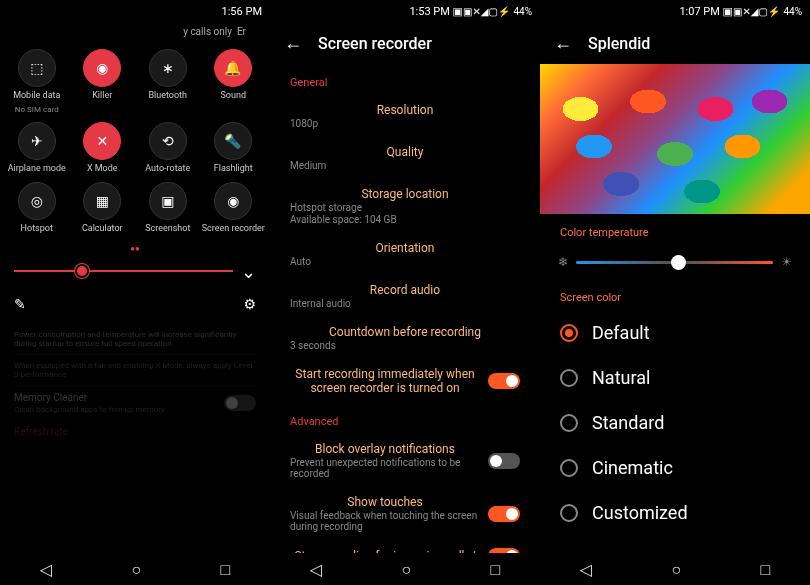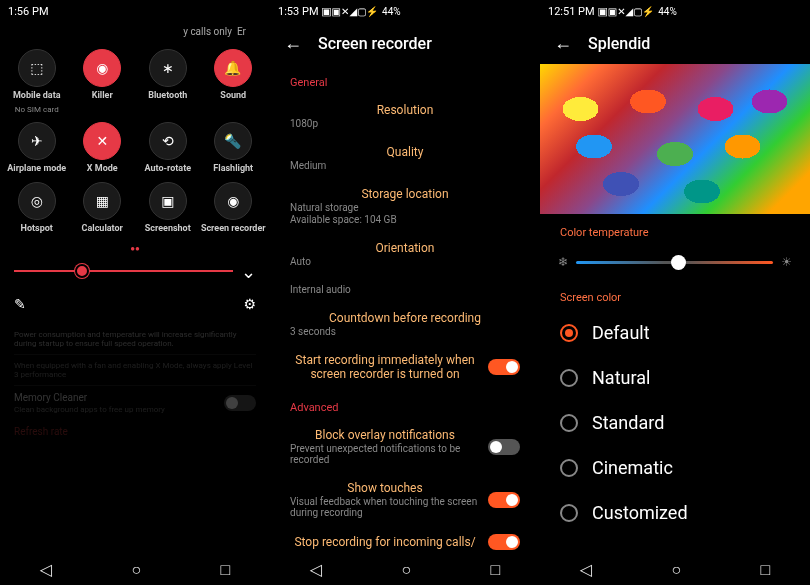--- a/index.html
+++ b/index.html
@@ -1,27 +1,27 @@
 <!DOCTYPE html>
 <html><head>
 <meta charset="utf-8">
 <style>
 * { margin: 0; padding: 0; box-sizing: border-box; font-family: -apple-system, Roboto, sans-serif; }
 body { background: #000; width: 810px; height: 585px; overflow: hidden; display: flex; }
 .panel { width: 270px; height: 585px; background: #000; position: relative; overflow: hidden; }
-.statusbar { display: flex; justify-content: flex-start; align-items: center; height: 22px; padding: 0 8px; font-size: 11px; color: #fff; }
+.statusbar { display: flex; justify-content: flex-end; align-items: center; height: 22px; padding: 0 8px; font-size: 11px; color: #fff; }
 .status-right { display: flex; gap: 3px; align-items: center; font-size: 10px; }
 
 
 .qs-header { display: flex; justify-content: flex-end; padding: 4px 24px; font-size: 10px; color: #aaa; }
 .qs-grid { display: grid; grid-template-columns: repeat(4, 1fr); gap: 8px 0; padding: 8px 4px; }
 .qs-tile { display: flex; flex-direction: column; align-items: center; gap: 4px; }
 .qs-circle { width: 38px; height: 38px; border-radius: 50%; background: #1a1a1a; display: flex; align-items: center; justify-content: center; border: 1px solid #333; }
 .qs-circle.active { background: #e63946; border-color: #e63946; }
-.qs-label { font-size: 9px; color: #ccc; text-align: center; line-height: 1.1; font-weight: bold; }
+.qs-label { font-size: 9px; color: #ccc; text-align: center; line-height: 1.1; }
 .qs-sublabel { font-size: 8px; color: #888; }
 .qs-dots { text-align: center; color: #e63946; font-size: 8px; padding: 2px 0; }
 .qs-slider-row { display: flex; align-items: center; padding: 6px 14px; gap: 8px; }
 .qs-slider { flex: 1; height: 2px; background: #e63946; position: relative; }
 .qs-slider-thumb { position: absolute; left: 28%; top: -6px; width: 14px; height: 14px; border-radius: 50%; background: #e63946; border: 2px solid #000; box-shadow: 0 0 0 1px #e63946; }
 .qs-chevron { color: #fff; font-size: 18px; }
 .qs-bottom { display: flex; justify-content: space-between; padding: 8px 14px; }
 .qs-icon-btn { color: #fff; font-size: 14px; }
 .qs-dimmed { padding: 10px 14px; opacity: 0.25; font-size: 9px; color: #aaa; }
 .qs-dim-item { padding: 6px 0; border-top: 1px solid #222; }
@@ -205,28 +205,29 @@
   <div class="setting-item">
     <div class="setting-title">Resolution</div>
     <div class="setting-sub">1080p</div>
   </div>
   <div class="setting-item">
     <div class="setting-title">Quality</div>
     <div class="setting-sub">Medium</div>
   </div>
   <div class="setting-item">
     <div class="setting-title">Storage location</div>
-    <div class="setting-sub">Natural storage</div>
+    <div class="setting-sub">Hotspot storage</div>
     <div class="setting-sub">Available space: 104 GB</div>
   </div>
   <div class="setting-item">
     <div class="setting-title">Orientation</div>
     <div class="setting-sub">Auto</div>
   </div>
   <div class="setting-item">
+    <div class="setting-title">Record audio</div>
     <div class="setting-sub">Internal audio</div>
   </div>
   <div class="setting-item">
     <div class="setting-title">Countdown before recording</div>
     <div class="setting-sub">3 seconds</div>
   </div>
   <div class="setting-row">
     <div class="setting-text">
         <div class="setting-title">Start recording immediately when screen recorder is turned on</div>
       </div>
@@ -263,21 +264,21 @@
   </div>
   <div class="navbar">
     <span class="nav-btn">◁</span>
     <span class="nav-btn">○</span>
     <span class="nav-btn">□</span>
   </div>
 </div>
 
 <div class="panel">
   <div class="statusbar">
-    <span><span>12:51 PM</span> ▣</span>
+    <span><span>1:07 PM</span> ▣</span>
     <span class="status-right">▣✕◢▢⚡<span>44%</span></span>
   </div>
   <div class="settings-header">
     <span class="back-arrow">←</span>
     <span class="settings-title">Splendid</span>
   </div>
   <div class="preview-img"></div>
   <div class="section-label orange">Color temperature</div>
   <div class="temp-slider-row">
     <span class="temp-icon">❄</span>

